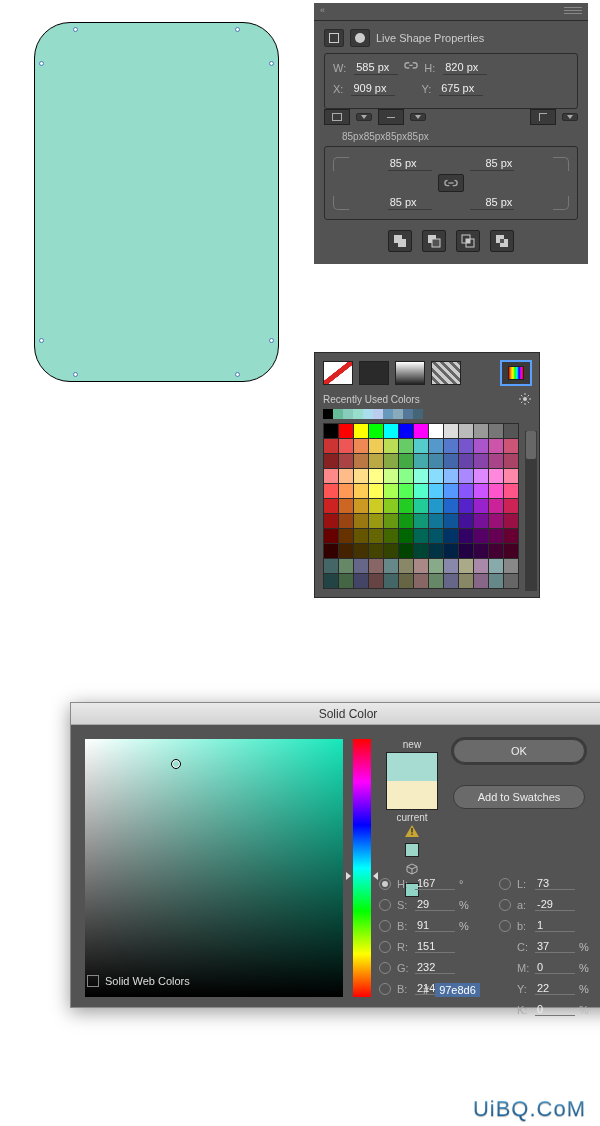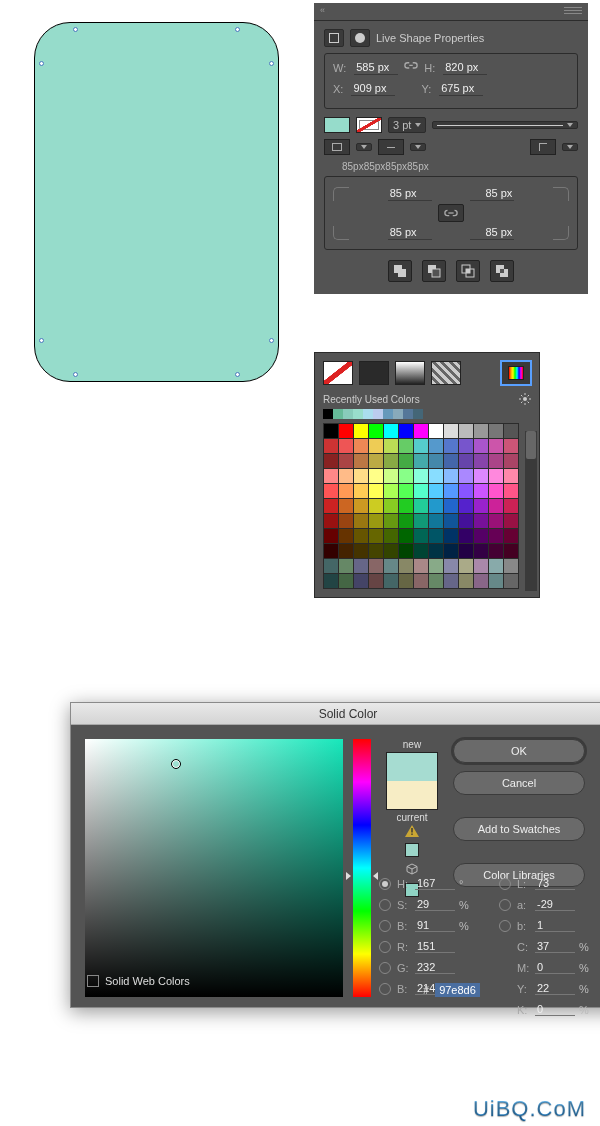--- a/index.html
+++ b/index.html
@@ -158,32 +158,20 @@
       </div>
       <div class="row">
         <span class="lbl">X:</span>
         <span class="val">909 px</span>
         <span style="width:14px"></span>
         <span class="lbl">Y:</span>
         <span class="val">675 px</span>
       </div>
     </div>
 
-    <div class="row" style="margin-top:8px">
-      <span class="swatch"></span>
-      <span class="swatch stroke"></span>
-      <span class="dd">
-          <span>3 pt</span>
-          <span class="caret"></span>
-        </span>
-      <span class="dd" style="flex:1">
-          <span style="flex:1;height:1px;background:#ccc;width:34px"></span>
-          <span class="caret"></span>
-        </span>
-    </div>
     <div class="row">
       <span class="seg">
           <span style="width:10px;height:8px;border:1px solid #aaa"></span>
         </span>
       <span class="dd">
           <span class="caret"></span>
         </span>
       <span class="seg">
           <span style="width:8px;height:1px;background:#aaa"></span>
         </span>
@@ -459,25 +447,23 @@
       <div class="tiny-target" style="background:#9cd6c9"></div>
       <svg class="cube" viewBox="0 0 12 12" fill="none" stroke="#bbb">
           <path d="M6 1l5 2.5v5L6 11 1 8.5v-5z"></path>
           <path d="M1 3.5L6 6l5-2.5M6 6v5"></path>
         </svg>
       <div class="tiny-target" style="background:#8fd4c4"></div>
     </div>
 
     <div class="btn-col">
       <div class="dlg-btn primary">OK</div>
-      <div class="dlg-btn">Cancel</div>
       <div style="height:6px"></div>
       <div class="dlg-btn">Add to Swatches</div>
       <div style="height:6px"></div>
-      <div class="dlg-btn">Color Libraries</div>
     </div>
 
     <div class="value-grid">
 
       <span class="radio sel"></span>
         <span class="lbl">H:</span>
         <span class="num">167</span>
         <span class="unit">°</span>
         <span></span>
       <span class="radio"></span>

